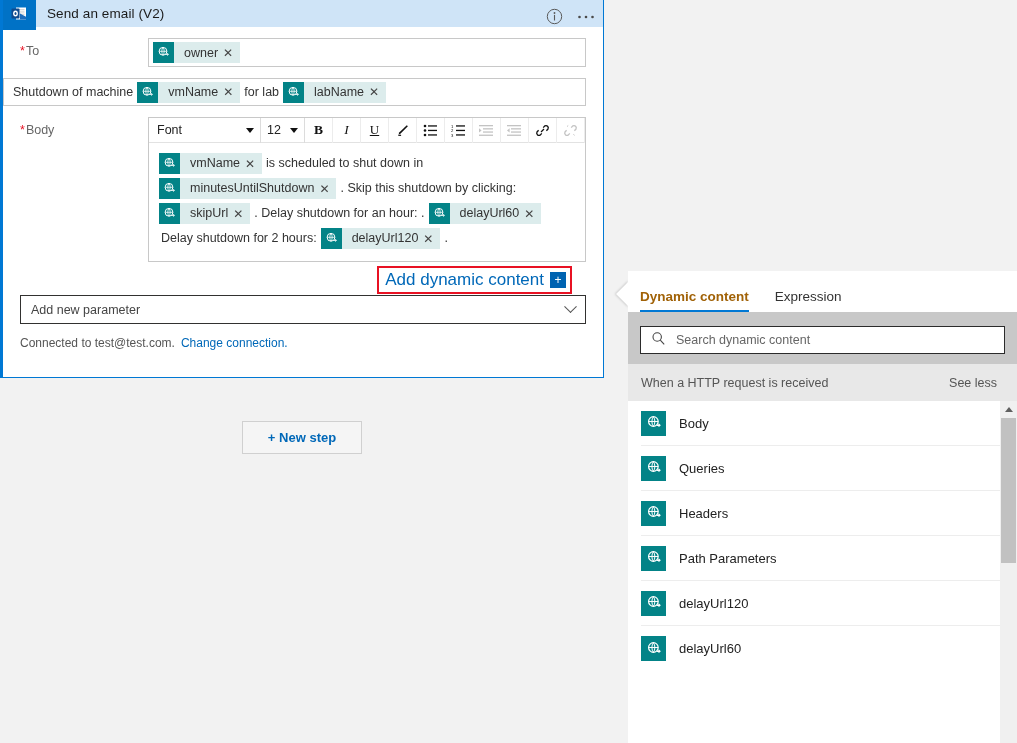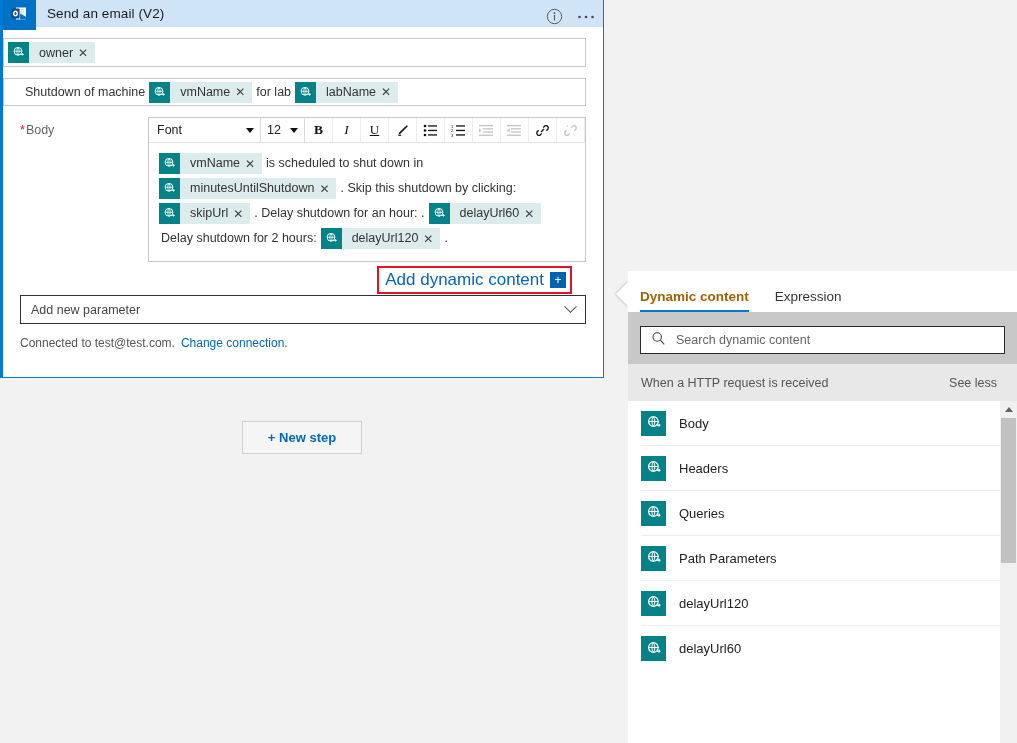--- a/index.html
+++ b/index.html
@@ -89,21 +89,21 @@
     font-size: 12px; color: #444;
     padding-right: 7px;
     cursor: pointer;
     line-height: 1;
   }
 
   
   .to-box { padding: 3px 4px; min-height: 28px; }
 
   
-  .subject-box { padding: 2px 17px; min-height: 28px; }
+  .subject-box { padding: 2px 5px; min-height: 28px; }
   .subject-box .plain { padding: 0 4px; }
 
   
   .editor {
     border: 1px solid #c8c8c8;
     background: #fff;
   }
   .toolbar {
     display: flex; align-items: center;
     height: 25px;
@@ -338,20 +338,23 @@
           <svg width="18" height="6" viewBox="0 0 18 6">
             <circle cx="2.5" cy="3" r="1.3" fill="#4a4a4a"></circle>
             <circle cx="9" cy="3" r="1.3" fill="#4a4a4a"></circle>
             <circle cx="15.5" cy="3" r="1.3" fill="#4a4a4a"></circle>
           </svg>
         </div>
       </div>
     </div>
 
     <div class="field-row" style="margin-top:11px;">
+      <div class="field-label">
+        <span class="req">*</span><span>To</span>
+      </div>
       <div class="field-body">
         <div class="input-box to-box">
           <span class="token">
             <span class="tok-ico">
               <svg width="13" height="13" viewBox="0 0 13 13">
                 <circle cx="6" cy="5.3" r="3.9" fill="none" stroke="#ffffff" stroke-width="1"></circle>
                 <path d="M2.1 5.3 H9.9 M6 1.4 C4.4 3.2 4.4 7.4 6 9.2 M6 1.4 C7.6 3.2 7.6 7.4 6 9.2" fill="none" stroke="#ffffff" stroke-width="0.8"></path>
                 <path d="M8.6 8.4 L11.3 8.4 M10.2 7.3 L11.4 8.4 L10.2 9.5" fill="none" stroke="#ffffff" stroke-width="0.9"></path>
               </svg>
             </span>
@@ -593,31 +596,31 @@
           <span class="dc-label">Body</span>
         </div>
         <div class="dc-item">
           <span class="dc-ico">
             <svg width="16" height="16" viewBox="0 0 13 13">
                 <circle cx="6" cy="5.3" r="3.9" fill="none" stroke="#fff" stroke-width="1"></circle>
                 <path d="M2.1 5.3 H9.9 M6 1.4 C4.4 3.2 4.4 7.4 6 9.2 M6 1.4 C7.6 3.2 7.6 7.4 6 9.2" fill="none" stroke="#fff" stroke-width="0.8"></path>
                 <path d="M8.6 8.4 L11.3 8.4 M10.2 7.3 L11.4 8.4 L10.2 9.5" fill="none" stroke="#fff" stroke-width="0.9"></path>
               </svg>
           </span>
-          <span class="dc-label">Headers</span>
+          <span class="dc-label">Queries</span>
         </div>
         <div class="dc-item">
           <span class="dc-ico">
             <svg width="16" height="16" viewBox="0 0 13 13">
                 <circle cx="6" cy="5.3" r="3.9" fill="none" stroke="#fff" stroke-width="1"></circle>
                 <path d="M2.1 5.3 H9.9 M6 1.4 C4.4 3.2 4.4 7.4 6 9.2 M6 1.4 C7.6 3.2 7.6 7.4 6 9.2" fill="none" stroke="#fff" stroke-width="0.8"></path>
                 <path d="M8.6 8.4 L11.3 8.4 M10.2 7.3 L11.4 8.4 L10.2 9.5" fill="none" stroke="#fff" stroke-width="0.9"></path>
               </svg>
           </span>
-          <span class="dc-label">Queries</span>
+          <span class="dc-label">Headers</span>
         </div>
         <div class="dc-item">
           <span class="dc-ico">
             <svg width="16" height="16" viewBox="0 0 13 13">
                 <circle cx="6" cy="5.3" r="3.9" fill="none" stroke="#fff" stroke-width="1"></circle>
                 <path d="M2.1 5.3 H9.9 M6 1.4 C4.4 3.2 4.4 7.4 6 9.2 M6 1.4 C7.6 3.2 7.6 7.4 6 9.2" fill="none" stroke="#fff" stroke-width="0.8"></path>
                 <path d="M8.6 8.4 L11.3 8.4 M10.2 7.3 L11.4 8.4 L10.2 9.5" fill="none" stroke="#fff" stroke-width="0.9"></path>
               </svg>
           </span>
           <span class="dc-label">Path Parameters</span>

